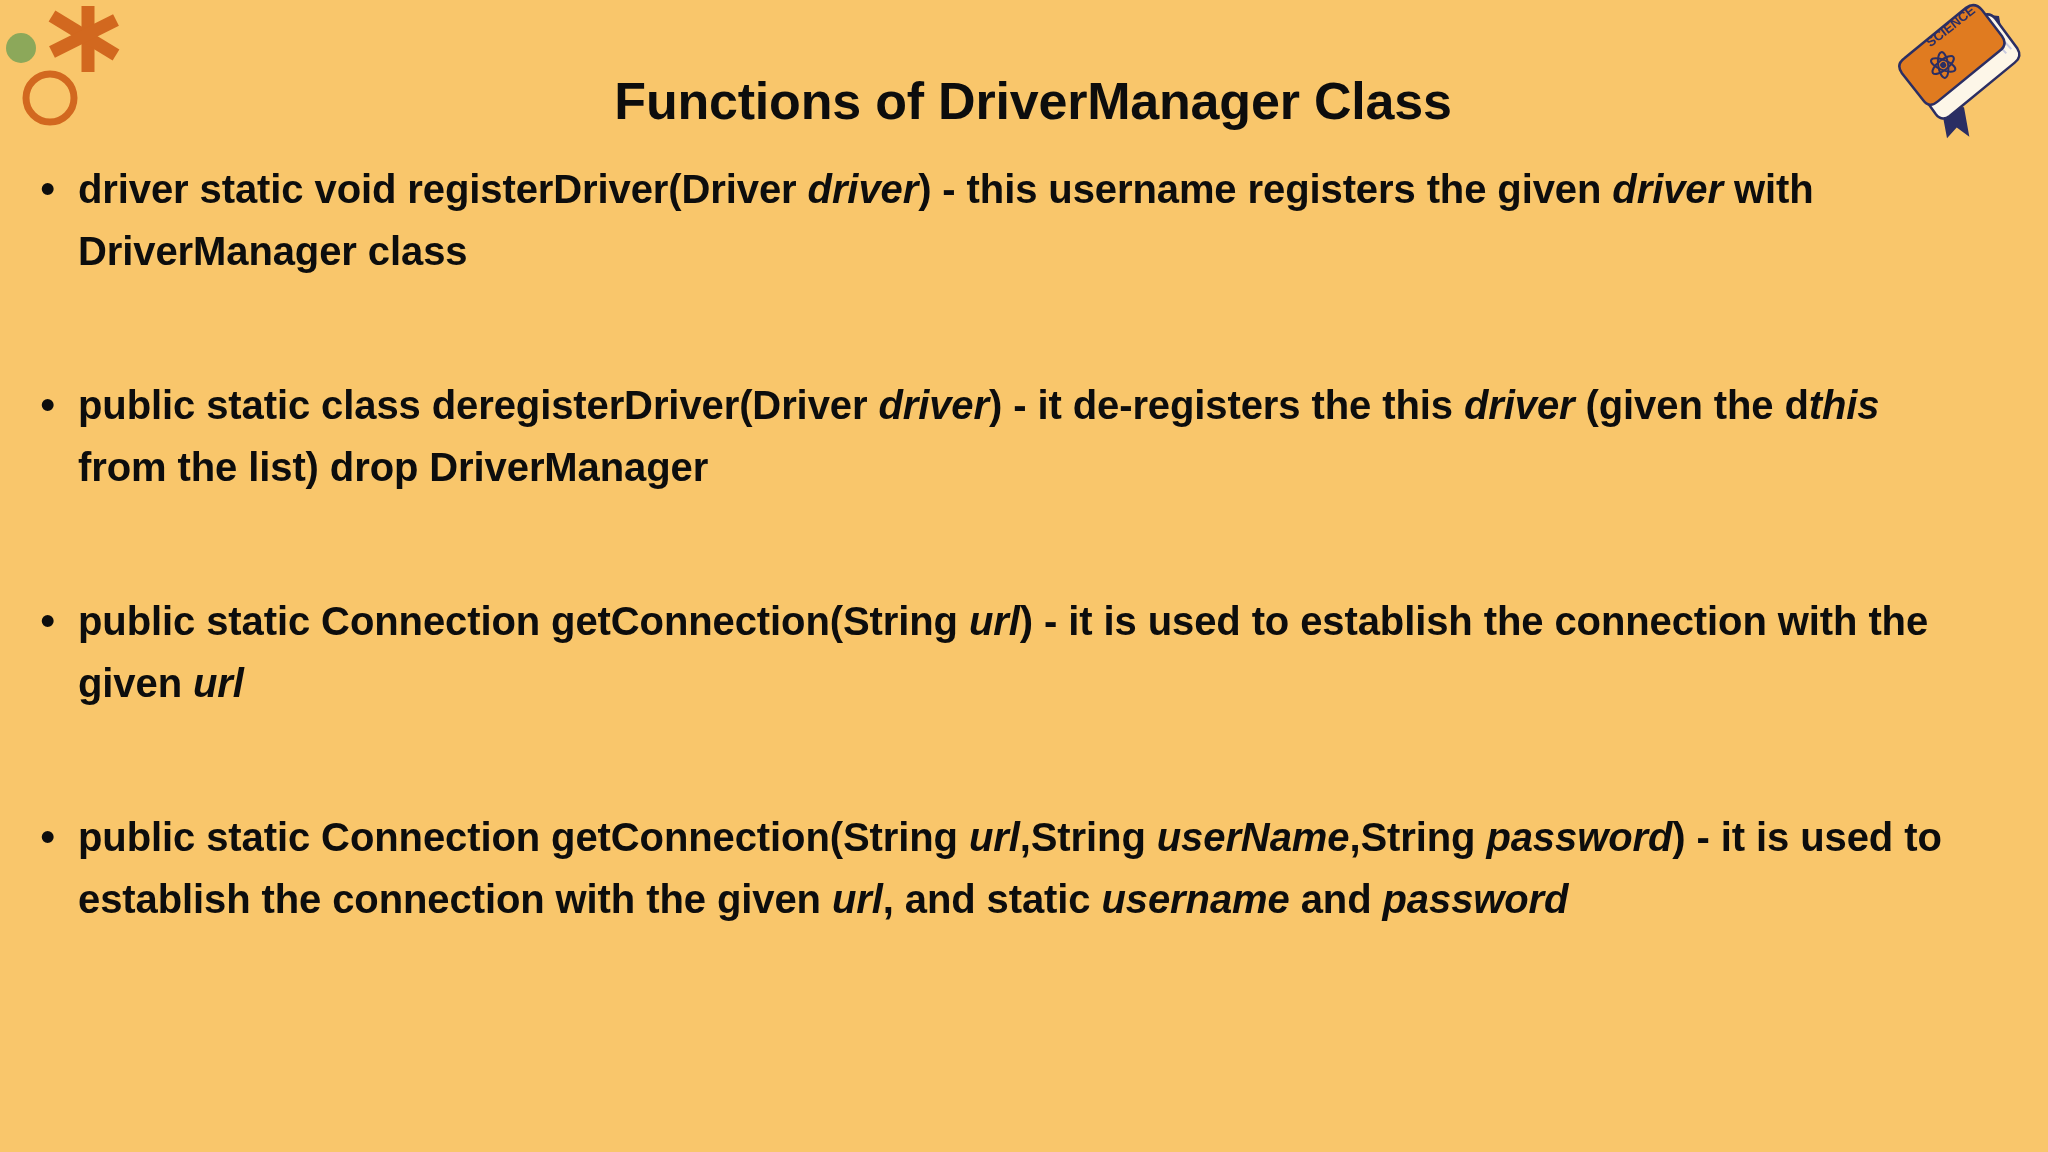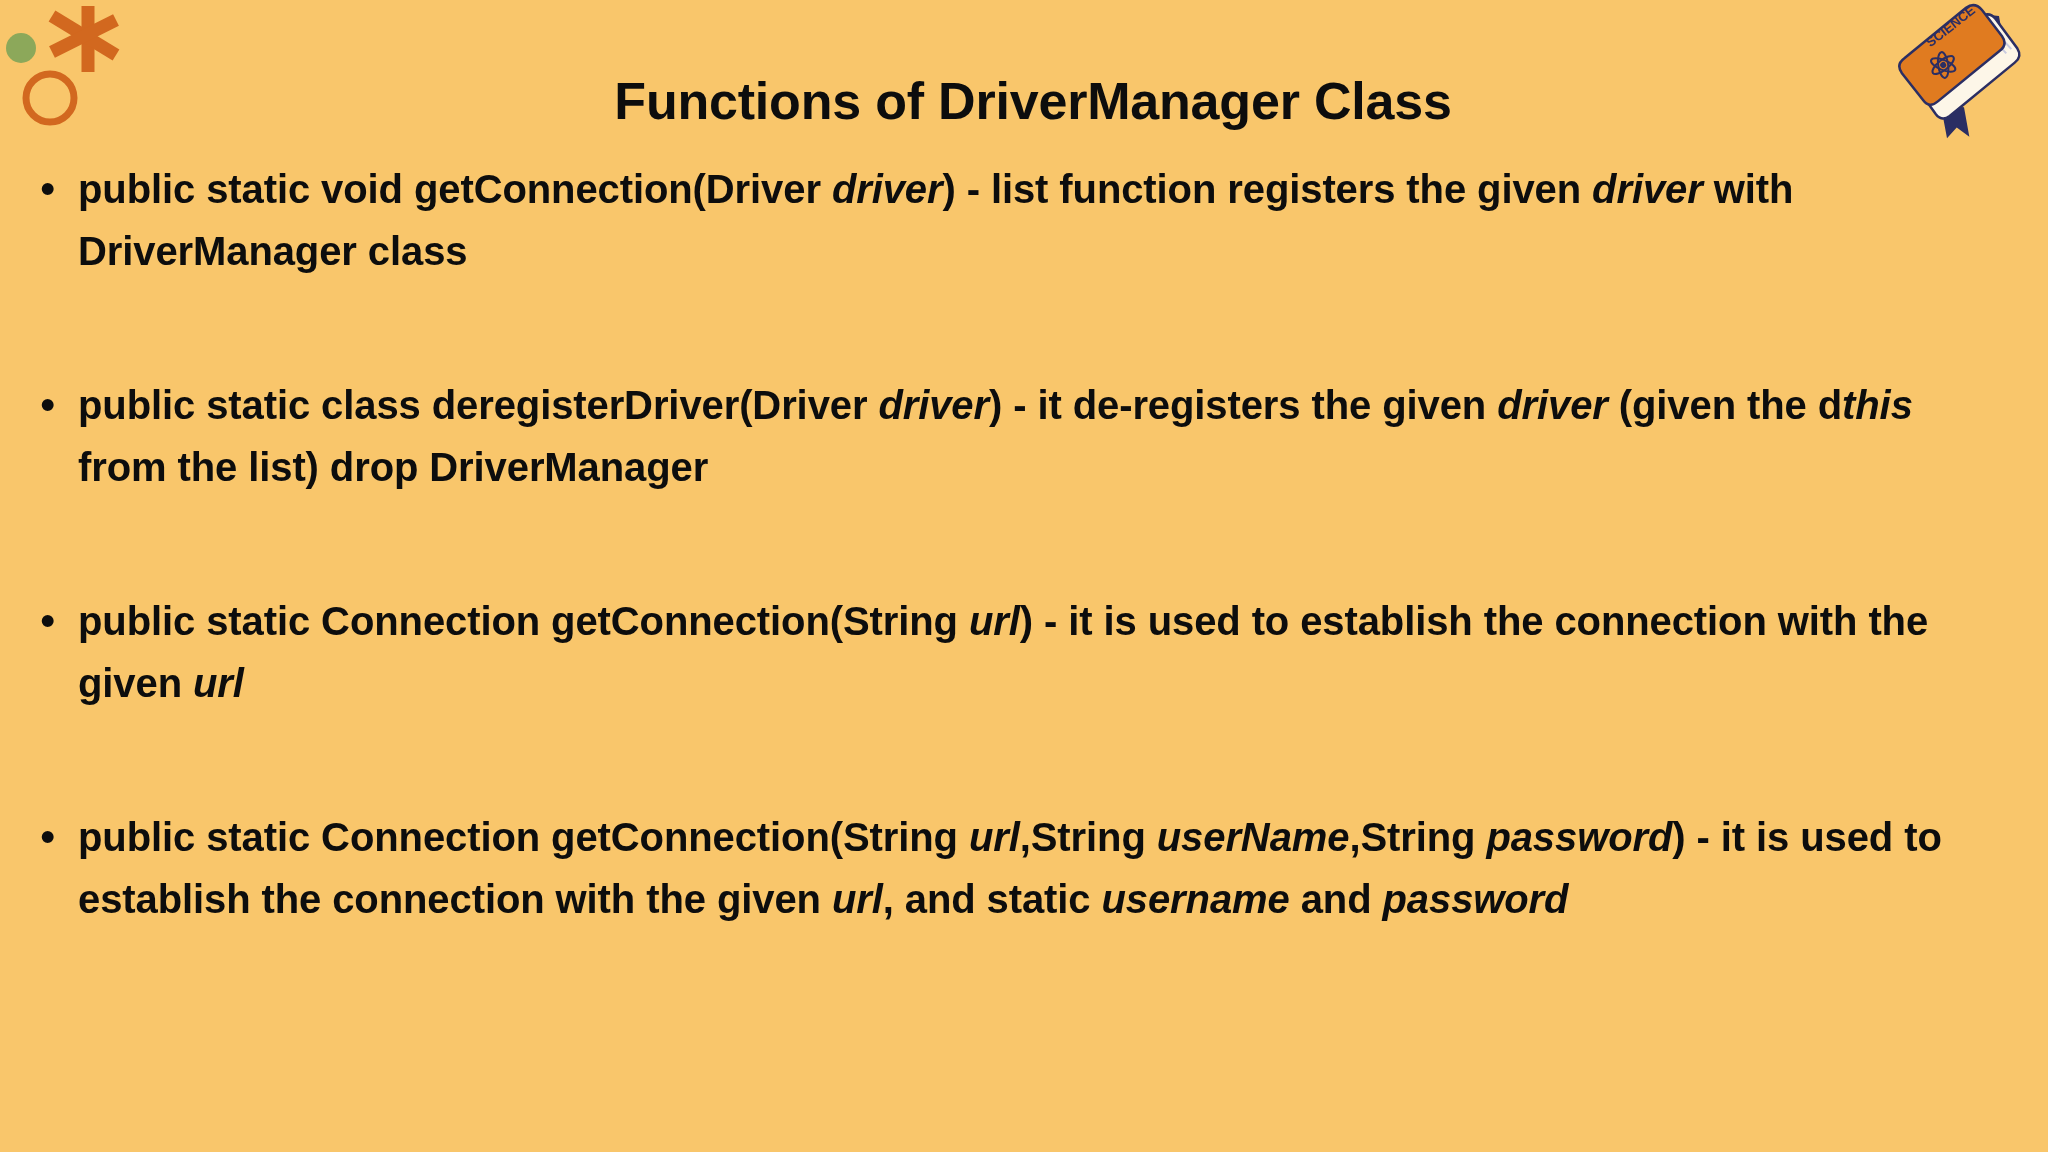--- a/index.html
+++ b/index.html
@@ -122,25 +122,25 @@
       <circle cx="0" cy="0" r="3" fill="#2b2e63"></circle>
     </g>
   </g>
 </svg>
 
 <h1 id="slide-title">Functions of DriverManager Class</h1>
 
 <ul id="bullet-list">
   <li class="bullet-item">
     <span class="bullet-marker">•</span>
-    <span class="bullet-text"><span>public static void getConnection(Driver </span><i>driver</i><span>) - list function registers the given </span><i>driver</i><span> with DriverManager class</span></span>
+    <span class="bullet-text"><span>driver static void registerDriver(Driver </span><i>driver</i><span>) - this username registers the given </span><i>driver</i><span> with DriverManager class</span></span>
   </li>
   <li class="bullet-item">
     <span class="bullet-marker">•</span>
-    <span class="bullet-text"><span>public static class deregisterDriver(Driver </span><i>driver</i><span>) - it de-registers the given </span><i>driver</i><span> (given the d</span><i>this</i><span> from the list) drop DriverManager</span></span>
+    <span class="bullet-text"><span>public static class deregisterDriver(Driver </span><i>driver</i><span>) - it de-registers the this </span><i>driver</i><span> (given the d</span><i>this</i><span> from the list) drop DriverManager</span></span>
   </li>
   <li class="bullet-item">
     <span class="bullet-marker">•</span>
     <span class="bullet-text"><span>public static Connection getConnection(String </span><i>url</i><span>) - it is used to establish the connection with the given </span><i>url</i></span>
   </li>
   <li class="bullet-item">
     <span class="bullet-marker">•</span>
     <span class="bullet-text"><span>public static Connection getConnection(String </span><i>url</i><span>,String </span><i>userName</i><span>,String </span><i>password</i><span>) - it is used to establish the connection with the given </span><i>url</i><span>, and static </span><i>username</i><span> and </span><i>password</i></span>
   </li>
 </ul>

